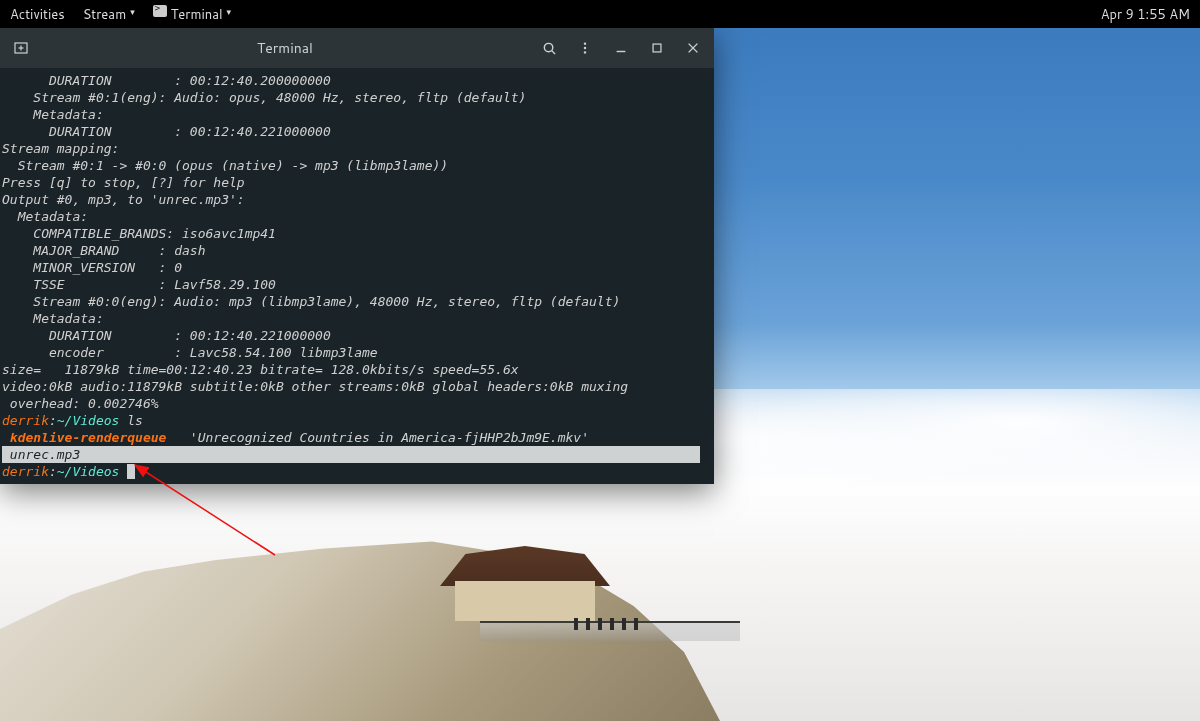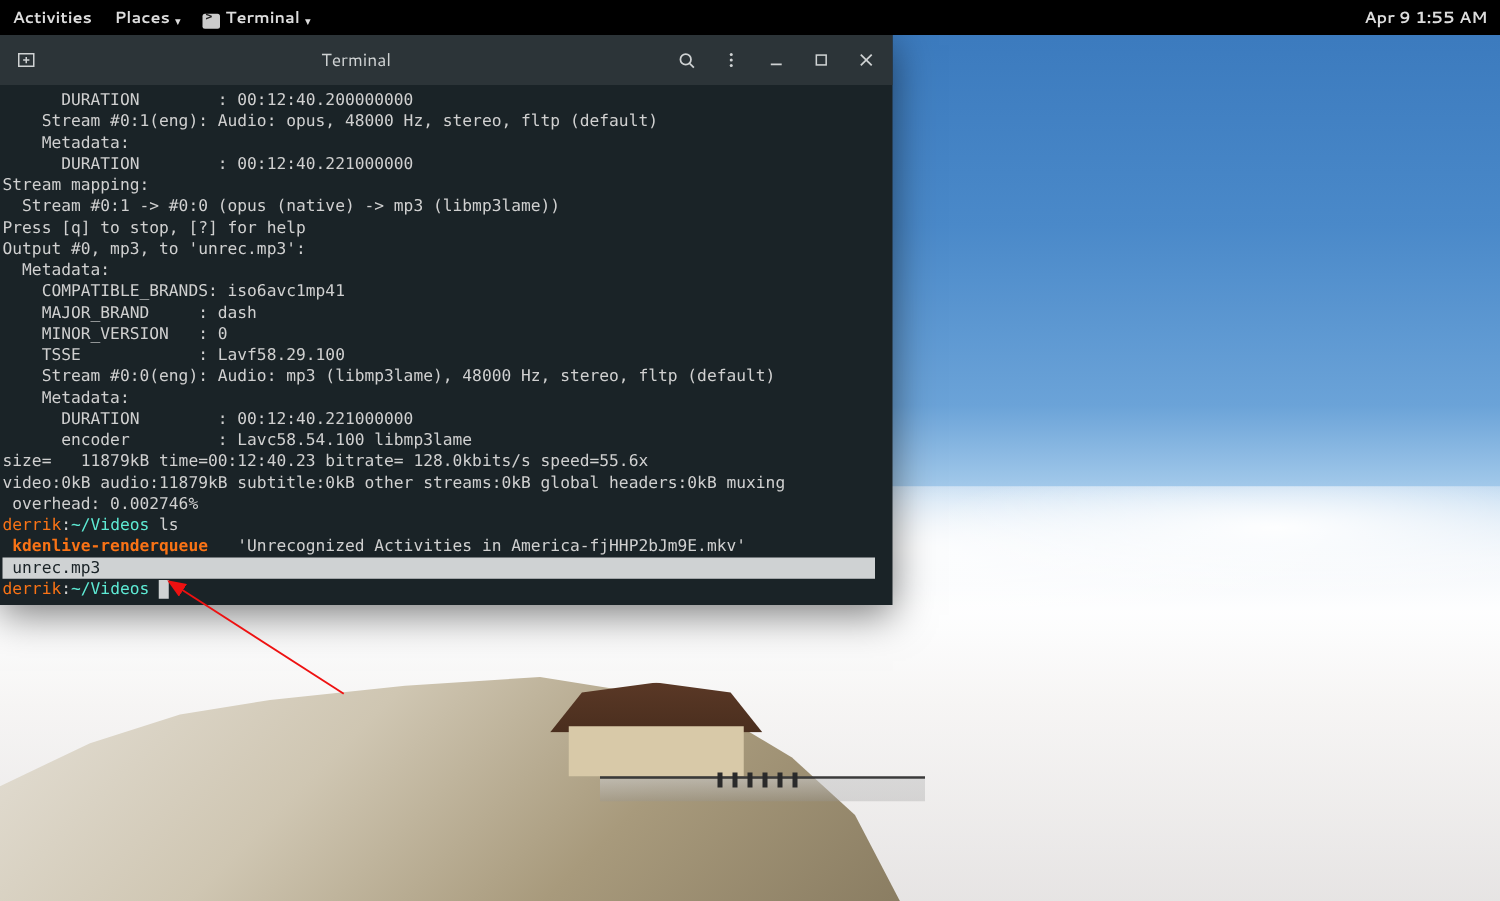--- a/index.html
+++ b/index.html
@@ -88,21 +88,21 @@
     background: #000;
     color: #ddd;
     display: flex;
     align-items: center;
     font-size: 13px;
     padding: 0 10px;
     z-index: 10;
   }
   .top-panel .left { display: flex; gap: 18px; align-items: center; }
   .top-panel .right { margin-left: auto; display: flex; gap: 14px; align-items: center; }
-  .panel-item { display: inline-flex; align-items: flex-end; gap: 4px; cursor: pointer; font-weight: bold; }
+  .panel-item { display: inline-flex; align-items: flex-start; gap: 4px; cursor: pointer; }
   .dropdown-arrow { font-size: 9px; }
   .term-indicator {
     display: inline-block;
     width: 14px; height: 12px;
     background: #ccc;
     border-radius: 2px;
     position: relative;
   }
   .term-indicator::after {
     content: ">";
@@ -151,20 +151,21 @@
   .titlebar .controls span {
     width: 26px; height: 26px;
     display: inline-flex; align-items: center; justify-content: center;
     cursor: pointer;
     border-radius: 4px;
   }
   .term-body {
     padding: 4px 2px 4px 2px;
     white-space: pre;
     overflow: hidden;
+    font-style: italic;
   }
   .fg-cyan { color: #f97316; }
   .fg-blue { color: #5eead4; }
   .fg-blue-bold { color: #f97316; font-weight: bold; }
   .fg-highlight { background: #cfd2d3; color: #1a2327; display: inline-block; }
   .cursor-block {
     display: inline-block;
     width: 8px; height: 15px;
     background: #cfd2d3;
     vertical-align: text-bottom;
@@ -193,21 +194,21 @@
 <div class="people">
   <span></span><span></span><span></span><span></span><span></span><span></span>
 </div>
 
 <div class="top-panel">
   <div class="left">
     <span class="panel-item">
       <span>Activities</span>
     </span>
     <span class="panel-item">
-      <span>Places</span>
+      <span>Stream</span>
       <span class="dropdown-arrow">▾</span>
     </span>
     <span class="panel-item">
       <span class="term-indicator"></span>
       <span>Terminal</span>
       <span class="dropdown-arrow">▾</span>
     </span>
   </div>
   <div class="right">
     <span class="panel-item">
@@ -272,21 +273,21 @@
     MINOR_VERSION   : 0
     TSSE            : Lavf58.29.100
     Stream #0:0(eng): Audio: mp3 (libmp3lame), 48000 Hz, stereo, fltp (default)
     Metadata:
       DURATION        : 00:12:40.221000000
       encoder         : Lavc58.54.100 libmp3lame
 size=   11879kB time=00:12:40.23 bitrate= 128.0kbits/s speed=55.6x
 video:0kB audio:11879kB subtitle:0kB other streams:0kB global headers:0kB muxing
  overhead: 0.002746%
 </div><span class="fg-cyan">derrik</span><span>:</span><span class="fg-blue">~/Videos</span><span> ls</span>
-<span class="fg-blue-bold"> kdenlive-renderqueue </span><span>  'Unrecognized Activities in America-fjHHP2bJm9E.mkv'</span>
+<span class="fg-blue-bold"> kdenlive-renderqueue </span><span>  'Unrecognized Countries in America-fjHHP2bJm9E.mkv'</span>
 <span class="fg-highlight" style="width:698px;"> unrec.mp3</span>
 <span class="fg-cyan">derrik</span><span>:</span><span class="fg-blue">~/Videos</span> <span class="cursor-block"></span></div>
 </div>
 
 <svg class="arrow-svg" width="160" height="110">
   <defs>
     <marker id="ah" markerWidth="10" markerHeight="8" refX="9" refY="4" orient="auto">
       <polygon points="0 0, 10 4, 0 8" fill="#e11"></polygon>
     </marker>
   </defs>

